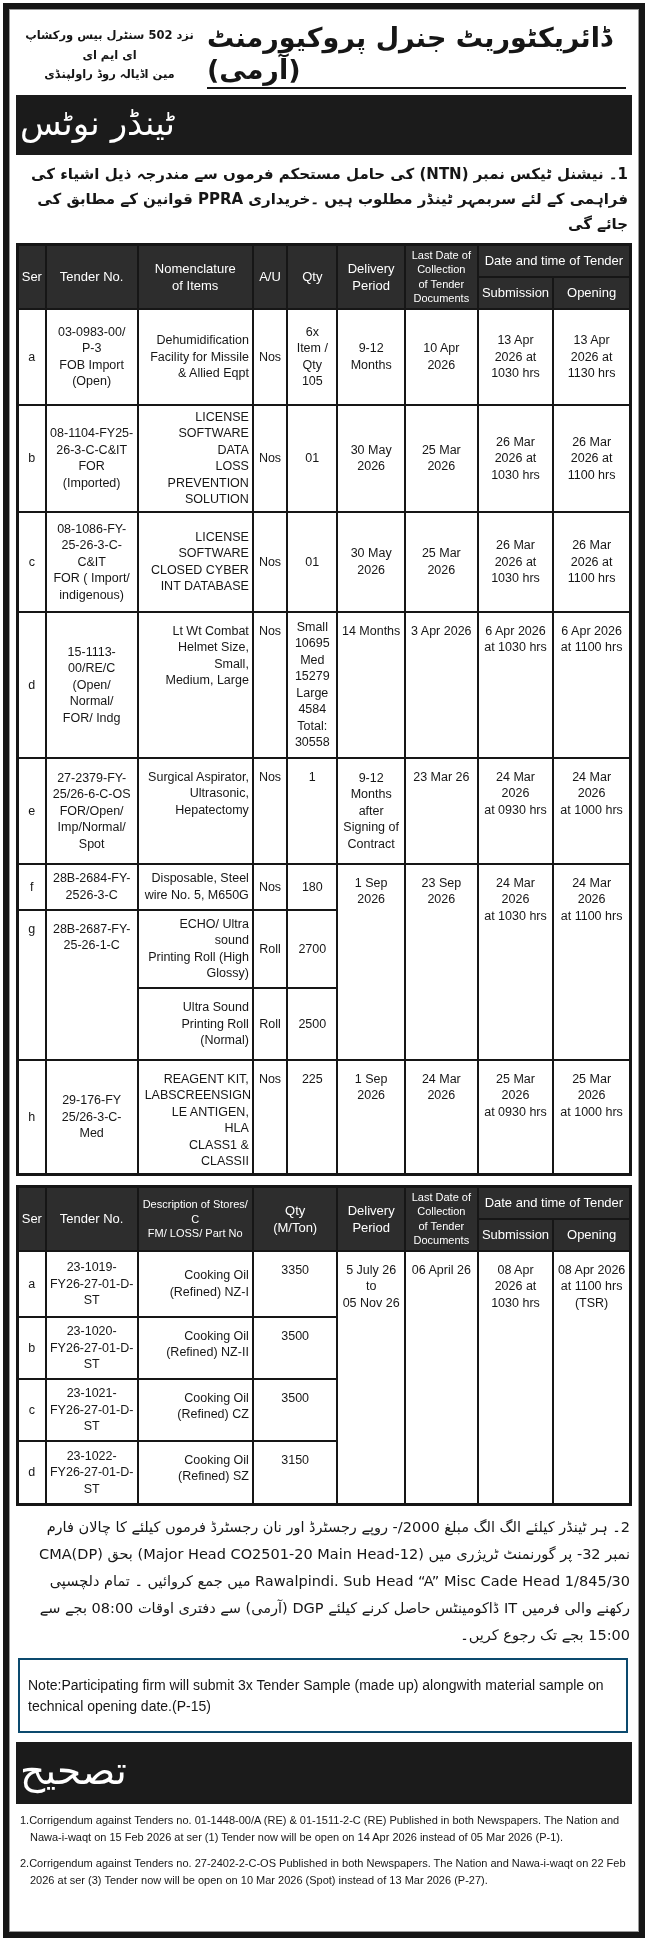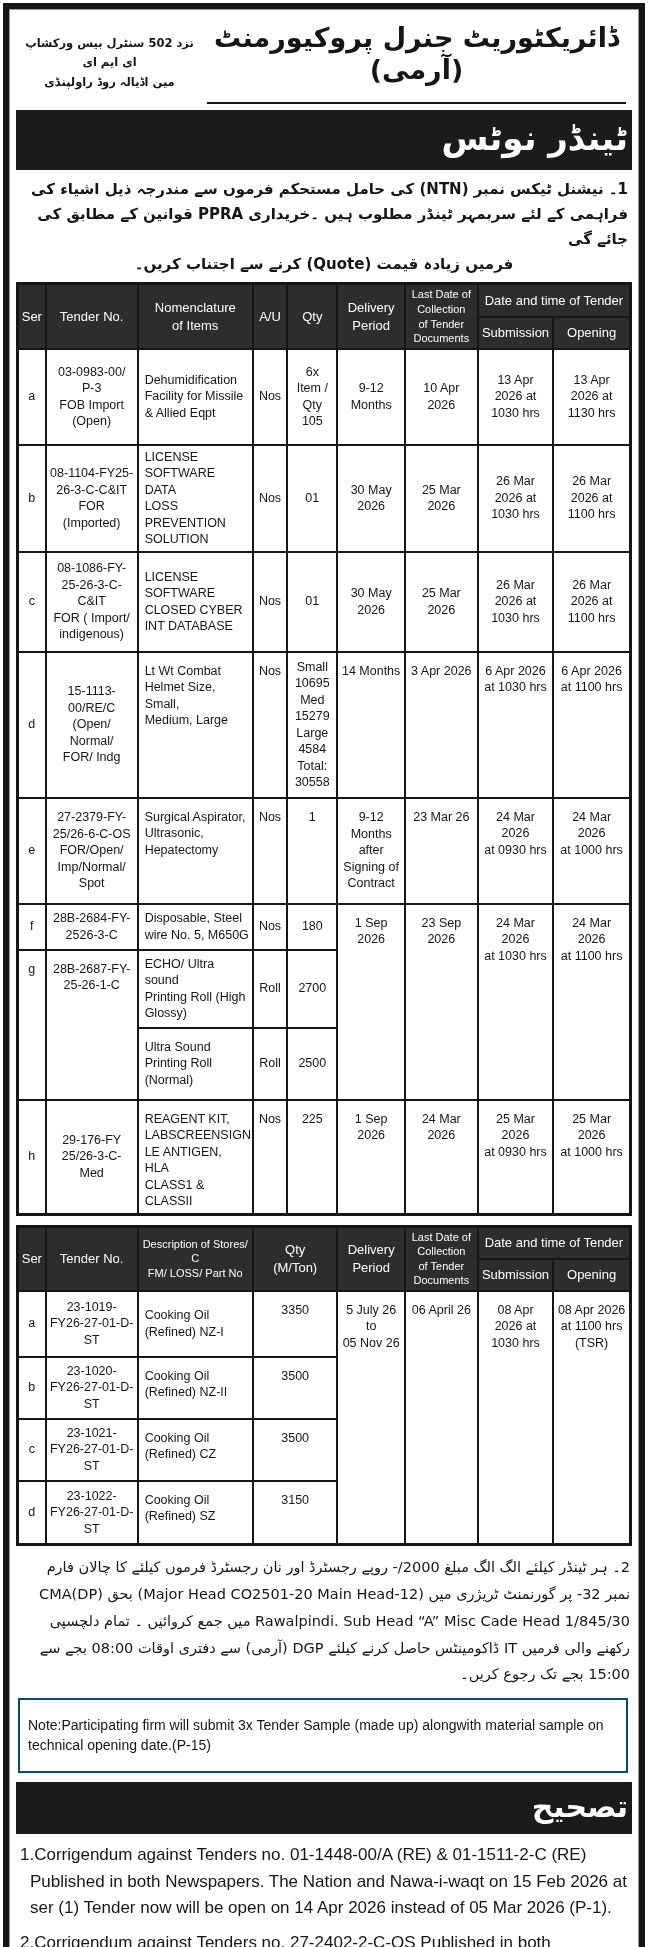--- a/index.html
+++ b/index.html
@@ -8,66 +8,65 @@
     --header-bg:#2d2d2d;
     --contact-bg:#1e1e1e;
   }
   *{box-sizing:border-box;margin:0;padding:0;}
   body{width:648px;background:#fff;font-family:"Liberation Sans",sans-serif;color:var(--ink);}
   .page{width:648px;min-height:1947px;background:#fff;padding:3px;}
   .frame{border:6px solid var(--ink);min-height:1935px;padding:5px 7px 7px 7px;background:#fff;box-shadow:inset 0 0 0 1px #999;}
   .urdu{font-family:"DejaVu Sans",sans-serif;direction:rtl;}
   
   .masthead{display:flex;flex-direction:row-reverse;align-items:center;gap:10px;padding:8px 6px 6px 6px;min-height:66px;}
-  .title{font-size:27px;font-weight:bold;line-height:1.2;text-align:center;flex:1;border-bottom:2px solid var(--ink);padding-bottom:15px;}
+  .title{font-size:27px;font-weight:bold;line-height:1.2;text-align:left;flex:1;border-bottom:2px solid var(--ink);padding-bottom:0;}
   .address{width:175px;font-size:11.5px;font-weight:bold;text-align:center;line-height:1.7;}
-  .banner{background:var(--banner-bg);color:#fff;text-align:right;font-weight:bold;font-size:34px;line-height:1.05;padding:11px 4px 14px 4px;letter-spacing:1px;}
+  .banner{background:var(--banner-bg);color:#fff;text-align:left;font-weight:normal;font-size:34px;line-height:1.05;padding:11px 4px 14px 4px;letter-spacing:1px;}
   
   .intro{font-size:15px;font-weight:bold;line-height:1.65;padding:7px 4px 6px 4px;text-align:right;}
   .intro .l2{display:block;text-align:center;}
   
   table{width:100%;border-collapse:collapse;border:3px solid var(--ink);table-layout:fixed;}
   th,td{border:2px solid var(--ink);font-size:12.5px;line-height:1.32;text-align:center;vertical-align:middle;padding:3px 3px;white-space:pre-line;overflow:hidden;}
   thead th{background:var(--header-bg);color:#fff;font-weight:normal;font-size:13px;padding:2px 2px;}
-  td.item{text-align:left;padding-left:6px;}
+  td.item{text-align:right;padding-left:6px;}
   td.vtop{vertical-align:top;padding-top:10px;}
   .t2wrap{margin-top:9px;}
   
   .c-ser{width:4.6%;}.c-tender{width:15%;}.c-item{width:18.8%;}.c-au{width:5.6%;}
   .c-qty{width:8.2%;}.c-del{width:11%;}.c-last{width:11.9%;}.c-sub{width:12.3%;}.c-open{width:12.6%;}
   
   .d-ser{width:4.6%;}.d-tender{width:15%;}.d-item{width:18.8%;}.d-qty{width:13.8%;}
   .d-del{width:11%;}.d-last{width:11.9%;}.d-sub{width:12.3%;}.d-open{width:12.6%;}
   th.small{font-size:11px;margin-left:13px;}
   
   .note2{font-size:14.5px;font-weight:normal;line-height:1.85;padding:8px 2px 4px 2px;text-align:right;}
   .sample-note{border:2px solid #0c4a6e;margin:6px 4px 0 2px;padding:15px 8px;font-size:14px;line-height:1.45;}
-  .corr-banner{margin-top:9px;padding:9px 4px 12px 4px;font-size:30px;}
+  .corr-banner{margin-top:9px;padding:9px 4px 12px 4px;font-size:39px;}
   .corrigendum{padding:8px 4px 4px 4px;}
-  .corrigendum p{font-size:17px;line-height:1.55;margin-bottom:9px;padding-left:10px;text-indent:-10px;}
+  .corrigendum p{font-size:11px;line-height:1.55;margin-bottom:9px;padding-left:10px;text-indent:-10px;}
 </style>
 </head>
 <body>
 
 <div class="page">
   <div class="frame">
 
     <header class="masthead">
       <h1 class="title urdu">ڈائریکٹوریٹ جنرل پروکیورمنٹ (آرمی)</h1>
       <div class="address urdu">
         <div>نزد 502 سنٹرل بیس ورکشاپ ای ایم ای</div>
         <div>مین اڈیالہ روڈ راولپنڈی</div>
       </div>
     </header>
 
     <div class="banner urdu">ٹینڈر نوٹس</div>
 
     <p class="intro urdu">
       <span>1۔    نیشنل ٹیکس نمبر (NTN) کی حامل مستحکم فرموں سے مندرجہ ذیل اشیاء کی فراہمی کے لئے سربمہر ٹینڈر مطلوب ہیں ۔خریداری PPRA قوانین کے مطابق کی جائے گی</span>
-      <span class="l2">فرمیں زیادہ قیمت (Quote) کرنے سے اجتناب کریں۔</span>
     </p>
 
     <table class="t1">
       <colgroup>
         <col class="c-ser">
           <col class="c-tender">
           <col class="c-item">
           <col class="c-au">
           <col class="c-qty">
         <col class="c-del">

